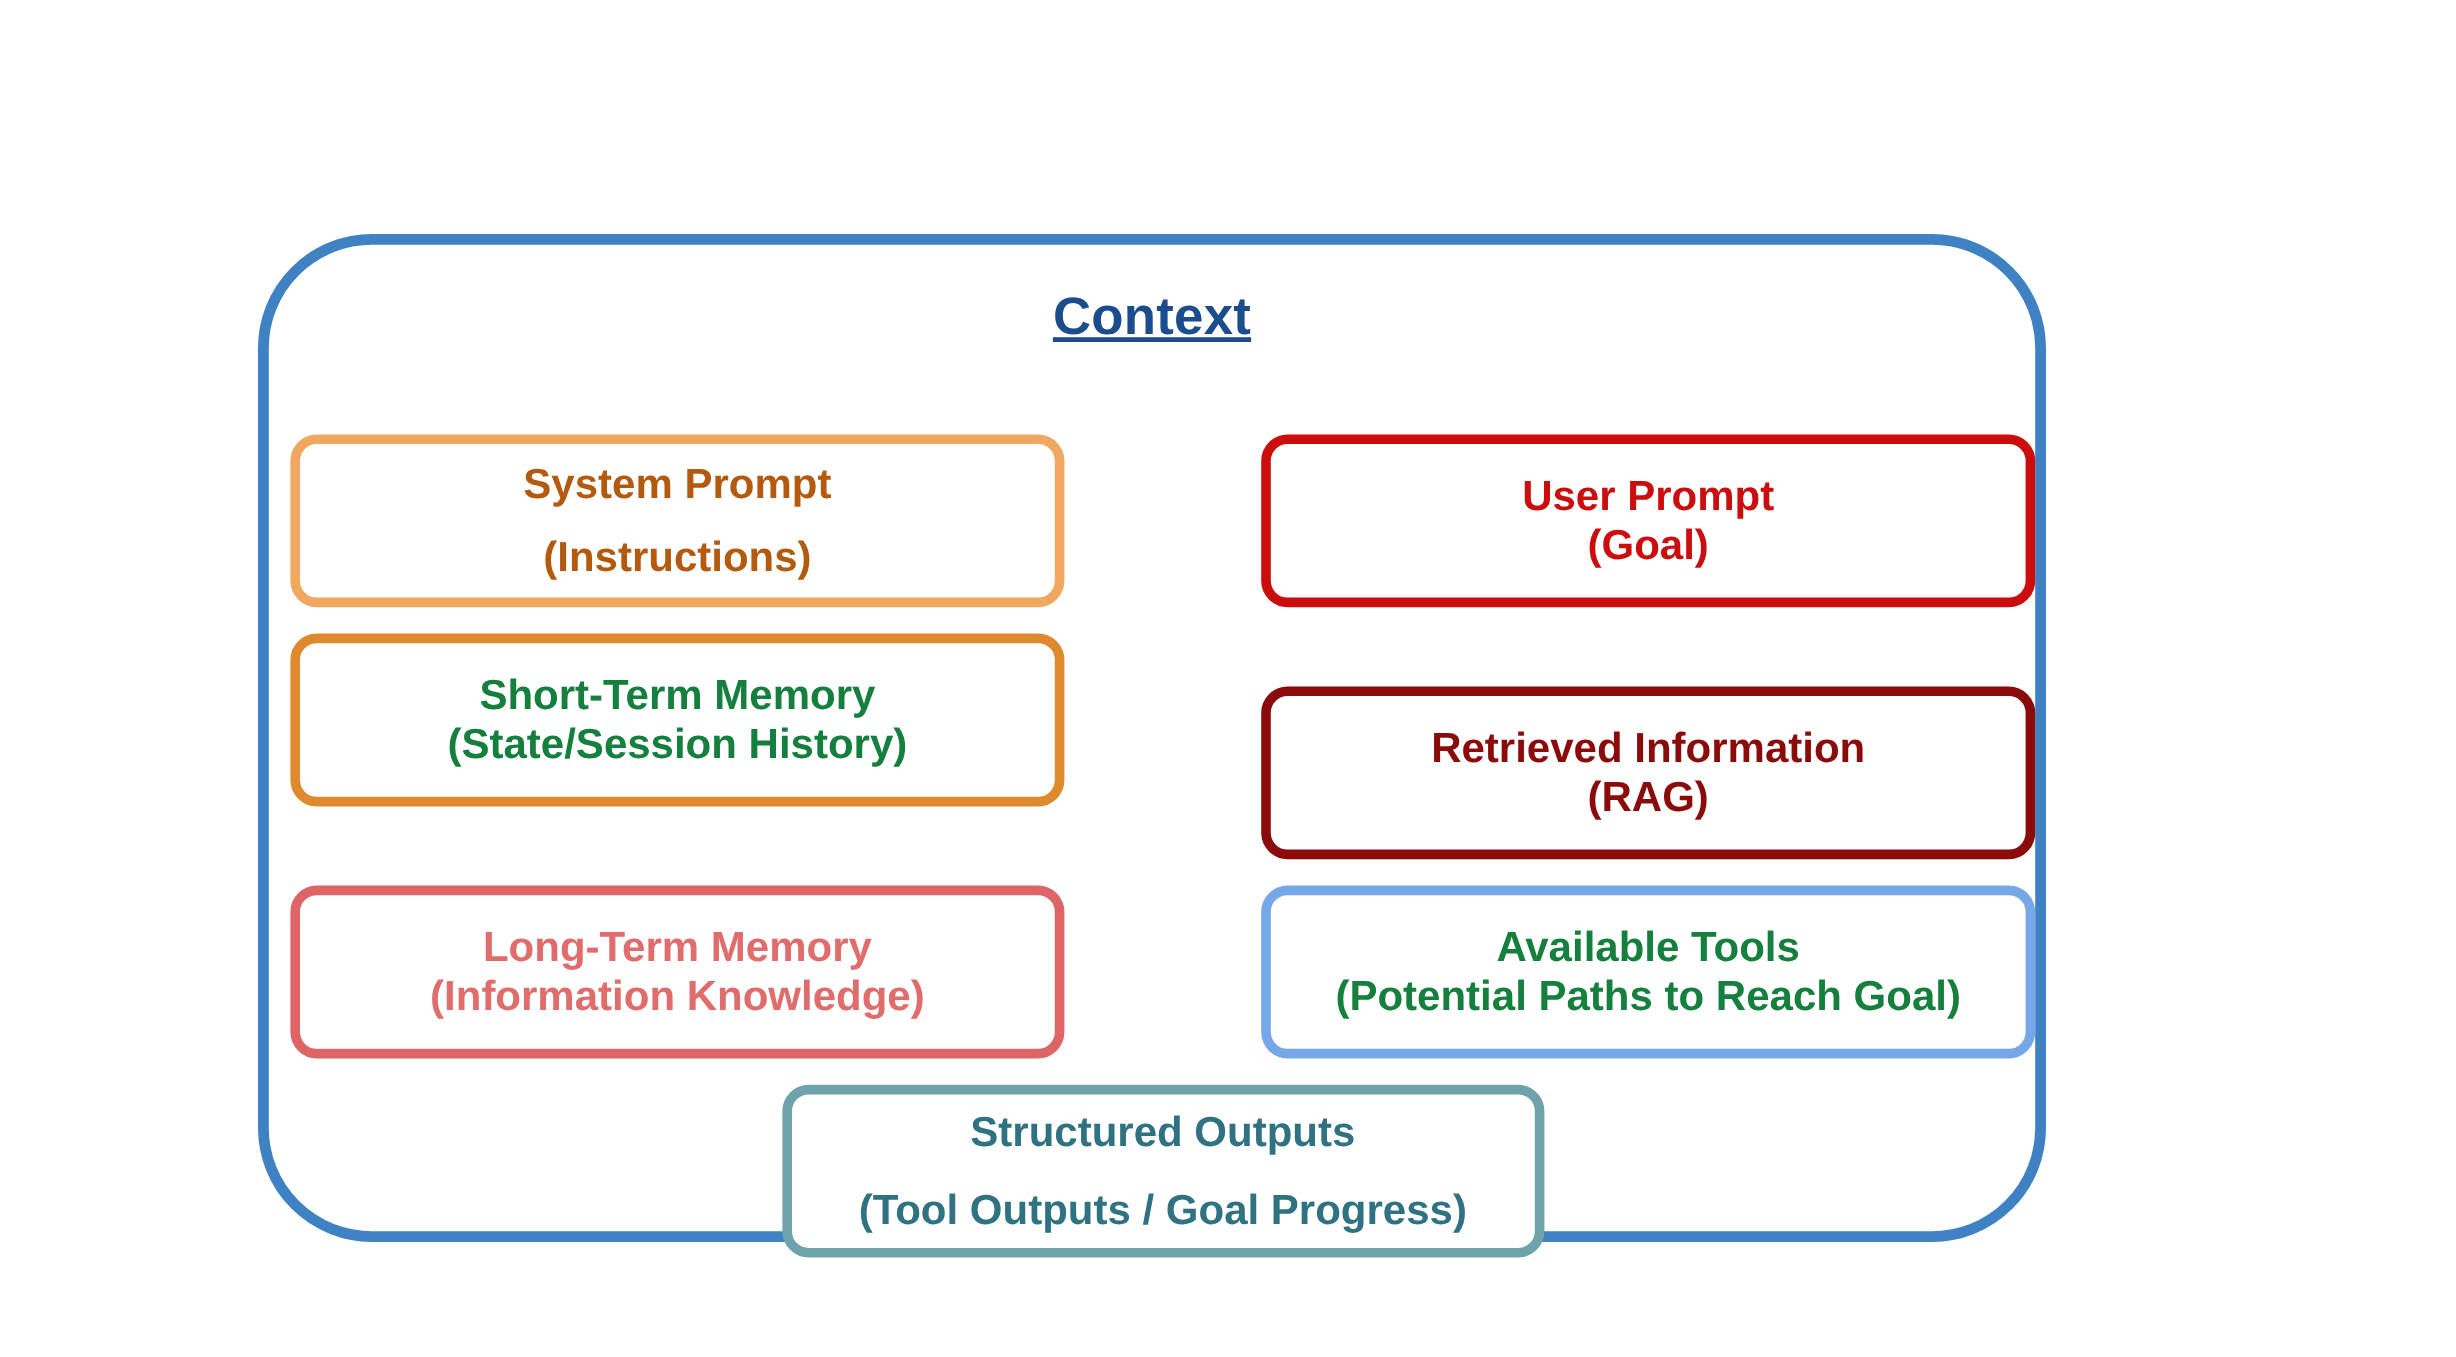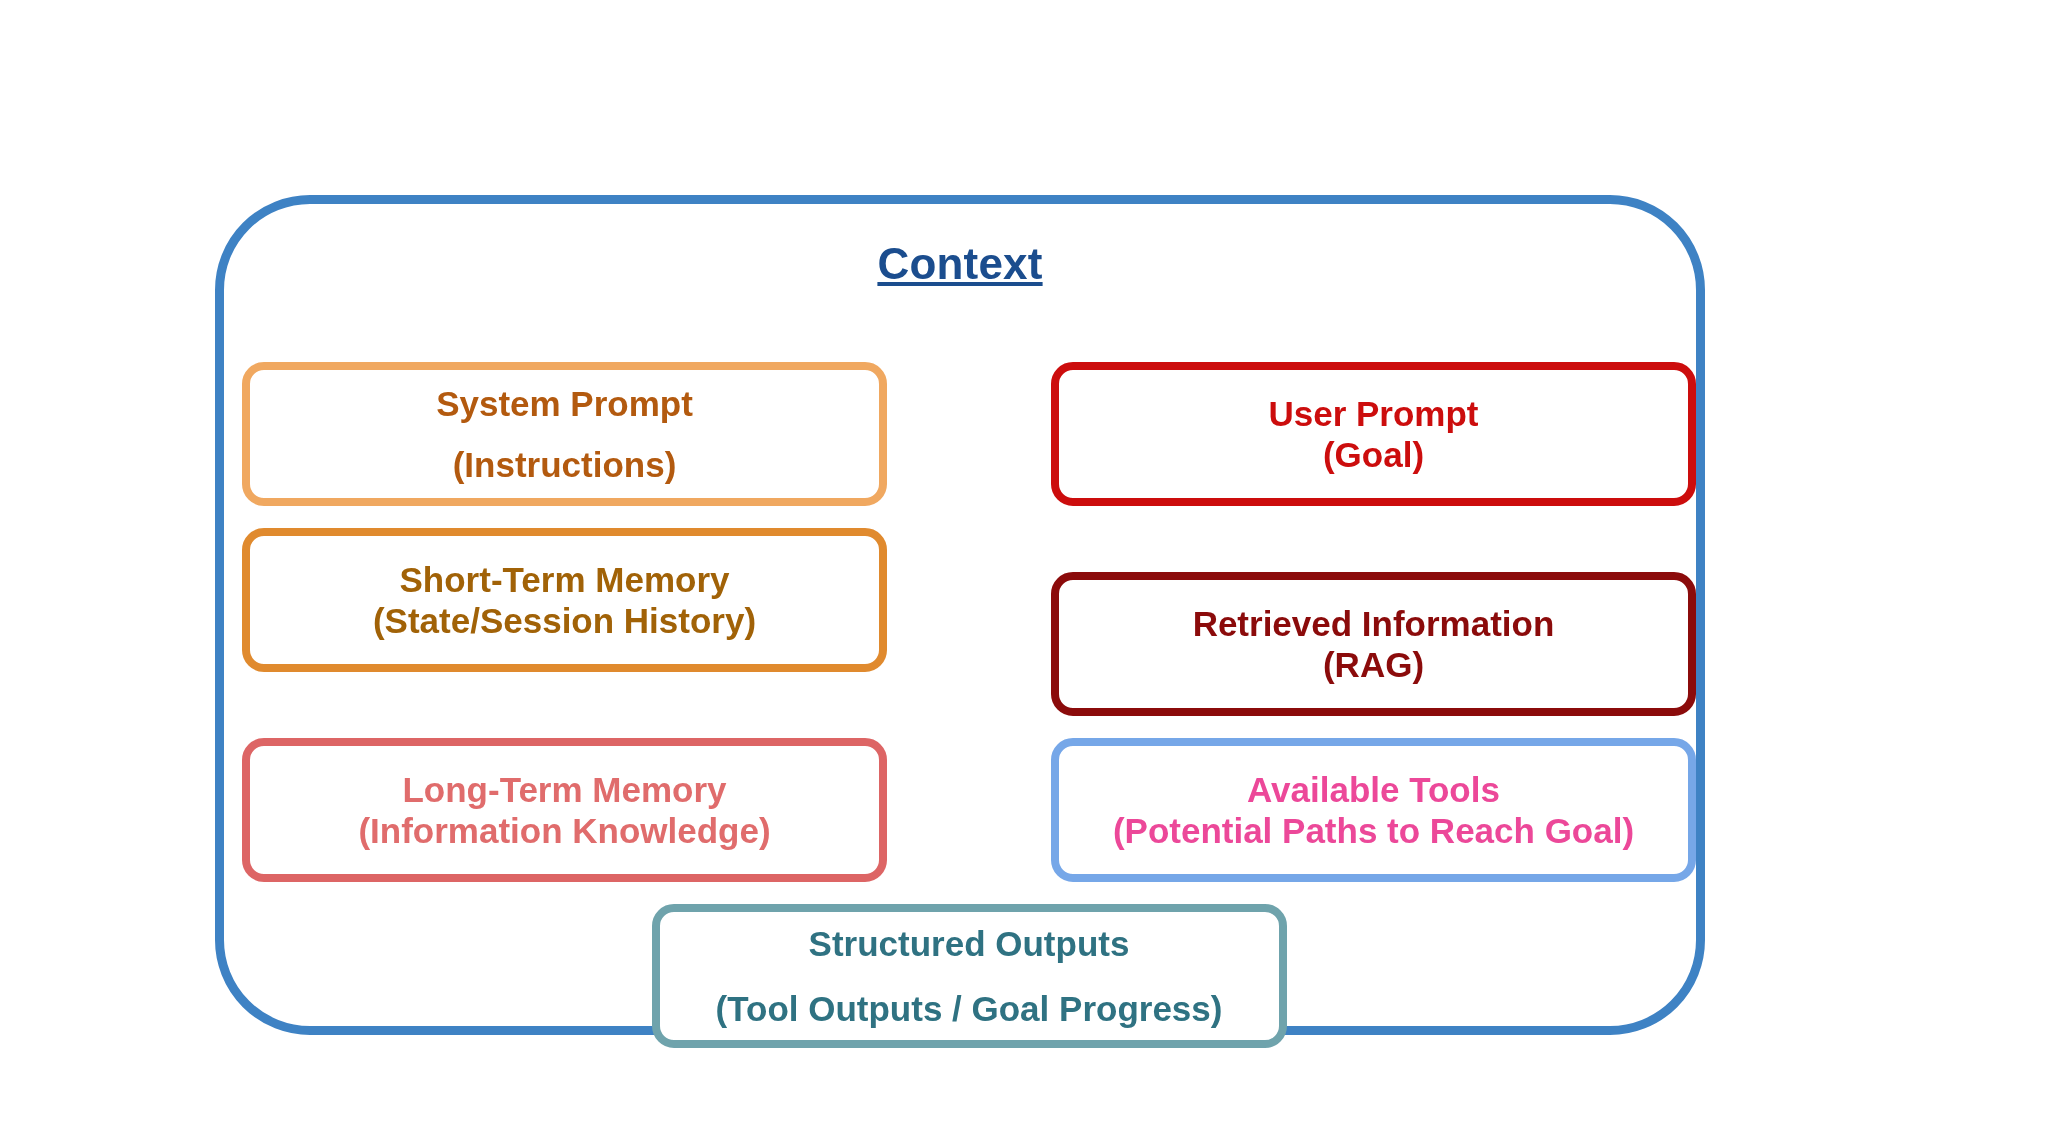--- a/index.html
+++ b/index.html
@@ -102,34 +102,34 @@
     border-color: #F0A860;
     color: #B35A0F;
     gap: 20px;
   }
   #box-user-prompt {
     border-color: #CC0D0D;
     color: #CC0D0D;
   }
   #box-short-term-memory {
     border-color: #E08A2E;
-    color: #a16207;
+    color: #15803d;
   }
   #box-retrieved-information {
     border-color: #8B0B0B;
     color: #8B0B0B;
     margin-top: 44px;
   }
   #box-long-term-memory {
     border-color: #DD6565;
     color: #E06C6C;
   }
   #box-available-tools {
     border-color: #76A7E8;
-    color: #ec4899;
+    color: #15803d;
   }
   #box-structured-outputs {
     border-color: #6FA3AC;
     color: #2F7282;
     gap: 23px;
   }
 </style>
 </head>
 <body>
 

